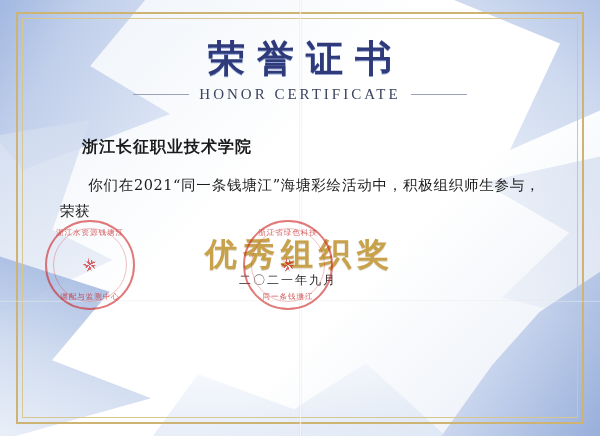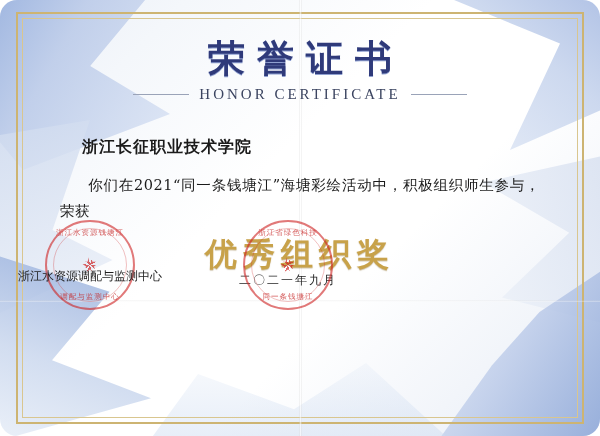--- a/index.html
+++ b/index.html
@@ -8,21 +8,20 @@
     font-family:"Liberation Serif", serif;
     background:#ffffff;
     overflow:hidden;
   }
   .cert{
     position:relative;
     width:600px;height:436px;
     background:
       linear-gradient(135deg,#e9eef7 0%,#f4f7fb 18%,#ffffff 42%,#ffffff 62%,#f2f5fa 82%,#e6ecf6 100%);
     overflow:hidden;
-    border-radius:17px;
   }
   
   .shard{position:absolute;opacity:.85;}
   .s1{left:-40px;top:-30px;width:210px;height:200px;
       background:linear-gradient(120deg,#7f9ed6 0%,#b9c9e8 45%,#dce5f5 100%);
       clip-path:polygon(0 0,100% 0,62% 48%,100% 72%,30% 100%,0 62%);}
   .s2{left:-30px;top:120px;width:150px;height:200px;
       background:linear-gradient(160deg,#cdd9ee 0%,#eef2f9 100%);
       clip-path:polygon(0 10%,80% 0,55% 55%,95% 70%,10% 100%);}
   .s3{left:-20px;top:250px;width:180px;height:190px;
@@ -191,21 +190,20 @@
   </div>
 
   <div class="signblock">
 
     <div class="signer">
       <div class="seal">
         <div class="ring-text"></div>
         <div class="seal-label">浙江水资源钱塘江</div>
         <div class="seal-label bottom">调配与监测中心</div>
       </div>
-      <div class="name">浙江水资源调配与监测中心</div>
       <div class="date"></div>
     </div>
 
     <div class="signer">
       <div class="seal">
         <div class="ring-text"></div>
         <div class="seal-label">浙江省绿色科技</div>
         <div class="seal-label bottom">同一条钱塘江</div>
       </div>
       <div class="date">二〇二一年九月</div>

